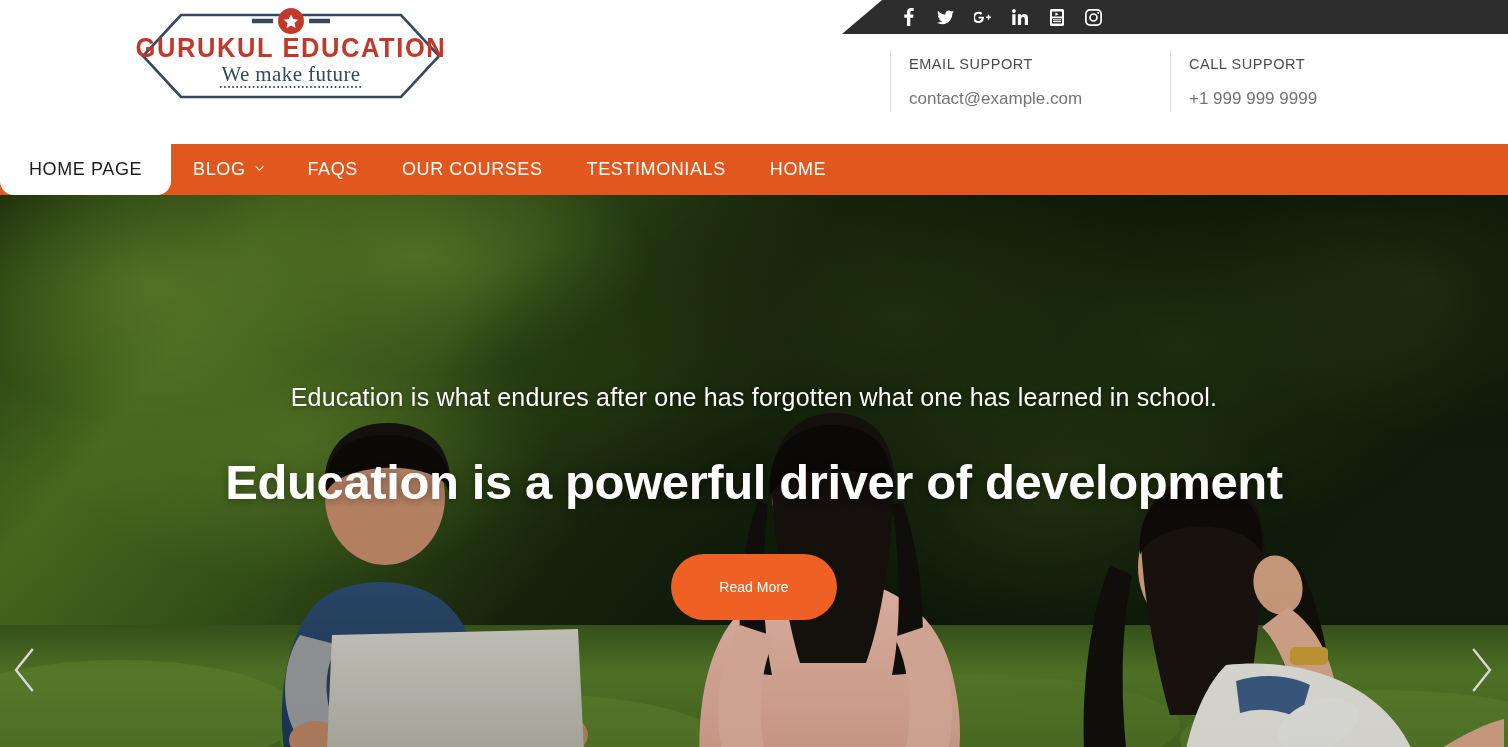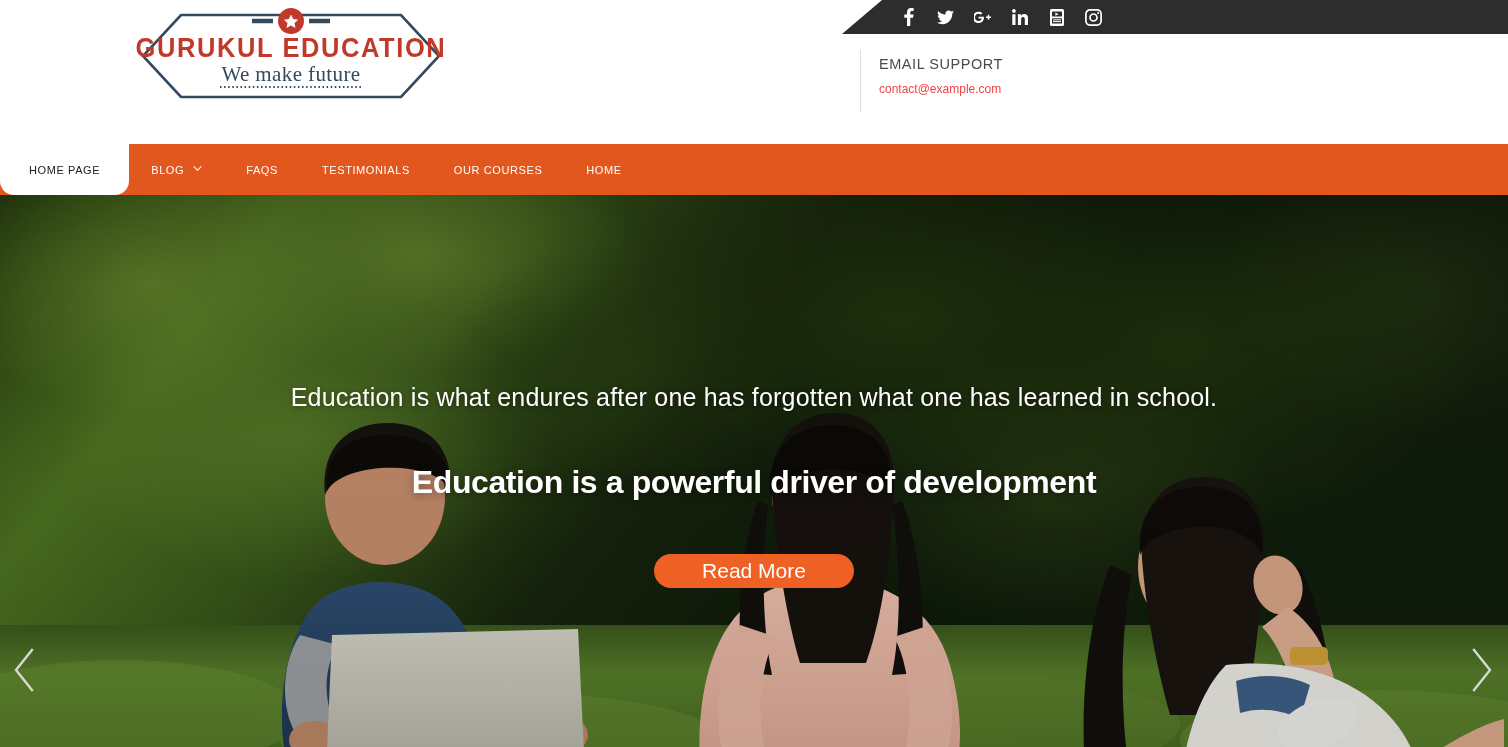--- a/index.html
+++ b/index.html
@@ -63,45 +63,45 @@
     top: 7px;
     width: 310px;
     height: 98px;
     cursor: pointer;
   }
   .logo-wrap svg { display: block; }
 
   
   .support-row {
     position: absolute;
-    left: 860px;
+    left: 890px;
     top: 50px;
     height: 62px;
     display: flex;
     align-items: stretch;
   }
   .support-block {
     padding: 4px 0 4px 18px;
     border-left: 1px solid #dddddd;
     min-width: 265px;
   }
   .support-block.second { min-width: 220px; margin-left: 15px; }
   .support-title {
     font-size: 14.5px;
     letter-spacing: 0.55px;
     color: #4a4a52;
     line-height: 20px;
     font-weight: 400;
     white-space: nowrap;
   }
   .support-value {
-    font-size: 12px;
-    color: #ef4444;
+    font-size: 17px;
+    color: #737373;
     line-height: 24px;
-    margin-top: 3px;
+    margin-top: 13px;
     white-space: nowrap;
     cursor: pointer;
   }
 
   
   .navbar {
     position: relative;
     width: 100%;
     height: 51px;
     background: #e2571e;
@@ -115,21 +115,21 @@
     align-items: stretch;
     padding-left: 185px;
   }
   .nav-item {
     display: flex;
     align-items: center;
     justify-content: flex-start;
     height: 51px;
     padding: 0 22px;
     color: #ffffff;
-    font-size: 11px;
+    font-size: 18px;
     letter-spacing: 0.6px;
     white-space: nowrap;
     cursor: pointer;
     position: relative;
   }
   .nav-item .caret {
     display: inline-block;
     margin-left: 9px;
     width: 9px;
     height: 9px;
@@ -179,35 +179,35 @@
   .hero-sub {
     color: #ffffff;
     font-size: 25px;
     font-weight: 400;
     line-height: 34px;
     letter-spacing: 0.2px;
     text-shadow: 0 1px 5px rgba(0,0,0,0.4);
   }
   .hero-title {
     color: #ffffff;
-    font-size: 32px;
+    font-size: 49px;
     font-weight: bold;
     line-height: 60px;
     letter-spacing: -0.4px;
     margin-top: 38px;
     text-shadow: 0 2px 8px rgba(0,0,0,0.35);
   }
   .hero-btn {
     display: inline-block;
     margin-top: 42px;
     background: #ef6024;
     color: #ffffff;
-    font-size: 21px;
+    font-size: 14px;
     line-height: 26px;
-    padding: 4px 48px;
+    padding: 20px 48px;
     border: none;
     border-radius: 40px;
     cursor: pointer;
     font-family: "Liberation Sans", sans-serif;
   }
 
   
   .car-arrow {
     position: absolute;
     top: 444px;
@@ -290,20 +290,24 @@
         <text x="155" y="74" text-anchor="middle" font-family="'Liberation Serif', serif" font-size="21" fill="#34495e" letter-spacing="0.4">We make future</text>
         <line x1="84" y1="80" x2="226" y2="80" stroke="#34495e" stroke-width="2" stroke-dasharray="1.5 2.6"></line>
       </svg>
     </div>
 
     <div class="support-row">
       <div class="support-block">
         <div class="support-title">EMAIL SUPPORT</div>
         <div class="support-value">contact@example.com</div>
       </div>
+      <div class="support-block second">
+        <div class="support-title">CALL SUPPORT</div>
+        <div class="support-value">+1 999 999 9999</div>
+      </div>
     </div>
 
   </div>
 
   <nav class="navbar">
     <div class="nav-inner">
 
       <div class="nav-item active">
         <span>HOME PAGE</span>
       </div>
@@ -317,25 +321,25 @@
             </svg>
         </span>
       </div>
 
       <div class="nav-item">
         <span>FAQS</span>
       </div>
 
 
       <div class="nav-item">
+        <span>OUR COURSES</span>
+      </div>
+
+      <div class="nav-item">
         <span>TESTIMONIALS</span>
-      </div>
-
-      <div class="nav-item">
-        <span>OUR COURSES</span>
       </div>
 
       <div class="nav-item">
         <span>HOME</span>
       </div>
 
 
     </div>
   </nav>
 

